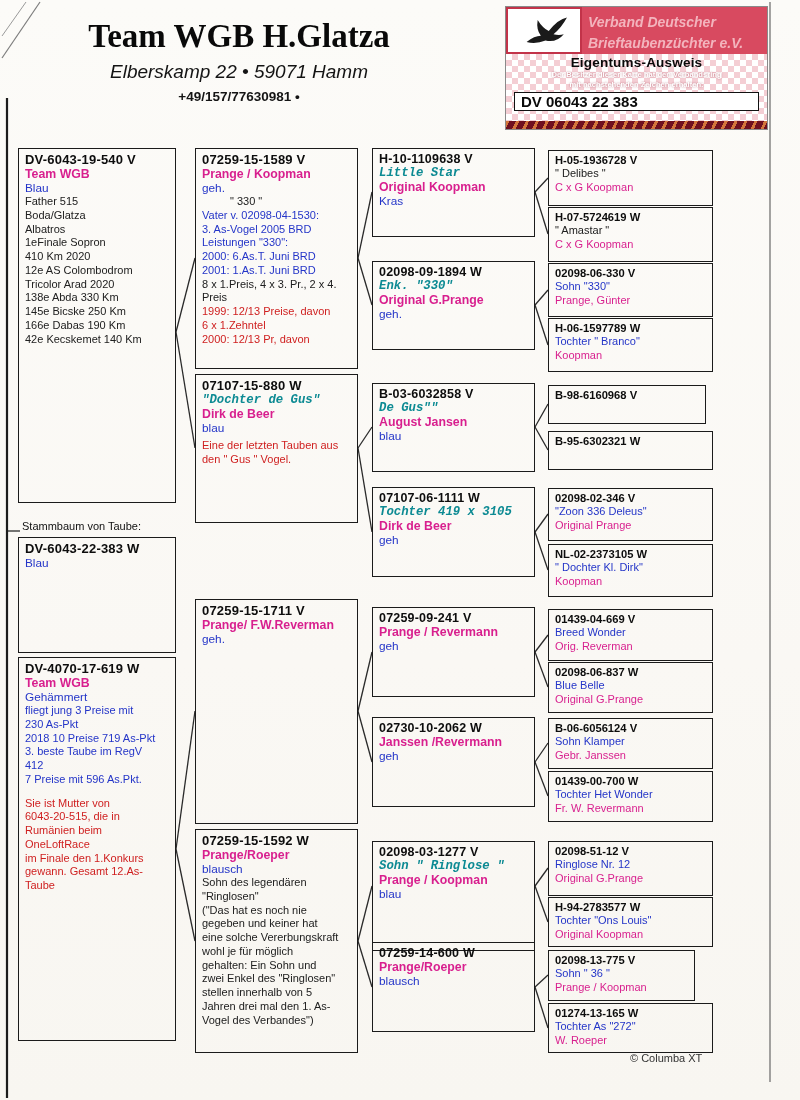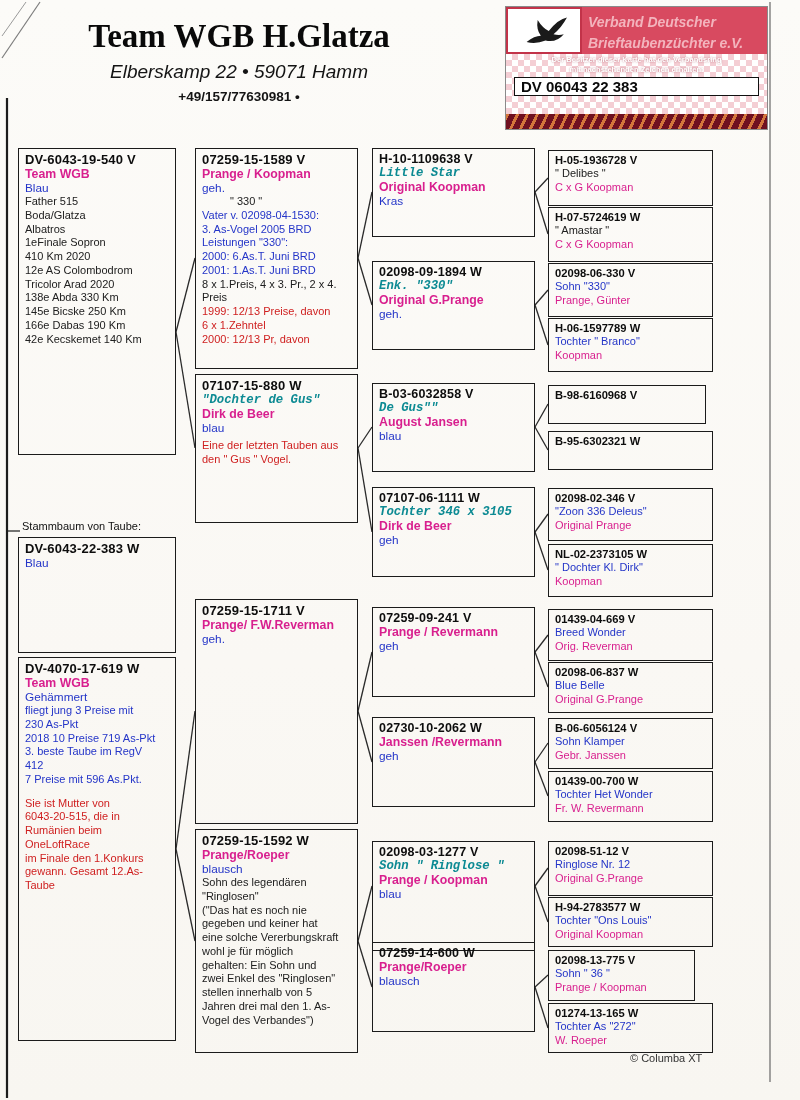--- a/index.html
+++ b/index.html
@@ -104,28 +104,29 @@
     <div class="card-top">
       <div class="dove-box">
         <svg width="52" height="38" viewBox="0 0 64 48">
           <path d="M10 38 Q20 30 28 30 Q22 22 24 10 Q30 20 38 24 Q50 9 61 7 Q54 20 44 28 Q51 30 57 28 Q48 39 34 36 Q22 41 10 38 Z" fill="#1a1a1a"></path>
         </svg>
       </div>
       <div class="assoc">Verband Deutscher
 Brieftaubenzüchter e.V.</div>
     </div>
     <div class="card-mid">
+      <div class="card-title">Eigentums-Ausweis</div>
       <div class="card-sub">Der Besitzer dieser Karte hat den Verbandsring
 mit nachstehenden Zeichen erhalten:</div>
       <div class="card-ring">DV 06043 22 383</div>
     </div>
     <div class="card-bottom"></div>
   </div>
 
-  <div class="pbox" style="left:18px;top:148px;width:158px;height:307px">
+  <div class="pbox" style="left:18px;top:148px;width:158px;height:355px">
     <div class="ring">DV-6043-19-540 V</div>
     <div class="name">Team WGB</div>
     <div class="colr">Blau</div>
     <div class="txt dark">Father 515
 Boda/Glatza
 Albatros
 1eFinale Sopron
 410 Km 2020
 12e AS Colombodrom
 Tricolor Arad 2020
@@ -223,21 +224,21 @@
     <div class="colr">geh.</div>
   </div>
   <div class="pbox g3" style="left:372px;top:383px;width:163px;height:89px">
     <div class="ring">B-03-6032858 V</div>
     <div class="alias">De Gus""</div>
     <div class="name">August Jansen</div>
     <div class="colr">blau</div>
   </div>
   <div class="pbox g3" style="left:372px;top:487px;width:163px;height:90px">
     <div class="ring">07107-06-1111 W</div>
-    <div class="alias">Tochter 346 x 3105</div>
+    <div class="alias">Tochter 419 x 3105</div>
     <div class="name">Dirk de Beer</div>
     <div class="colr">geh</div>
   </div>
   <div class="pbox g3" style="left:372px;top:607px;width:163px;height:90px">
     <div class="ring">07259-09-241 V</div>
     <div class="name">Prange / Revermann</div>
     <div class="colr">geh</div>
   </div>
   <div class="pbox g3" style="left:372px;top:717px;width:163px;height:90px">
     <div class="ring">02730-10-2062 W</div>

